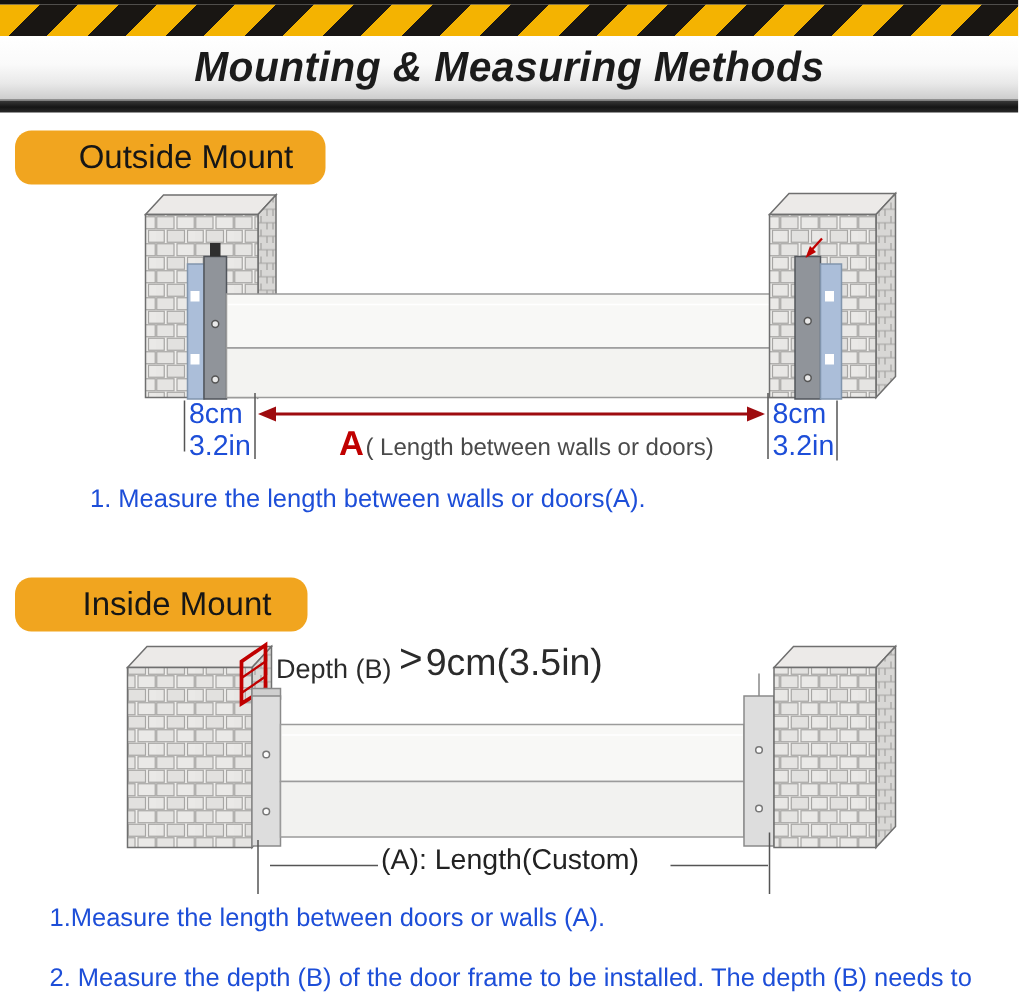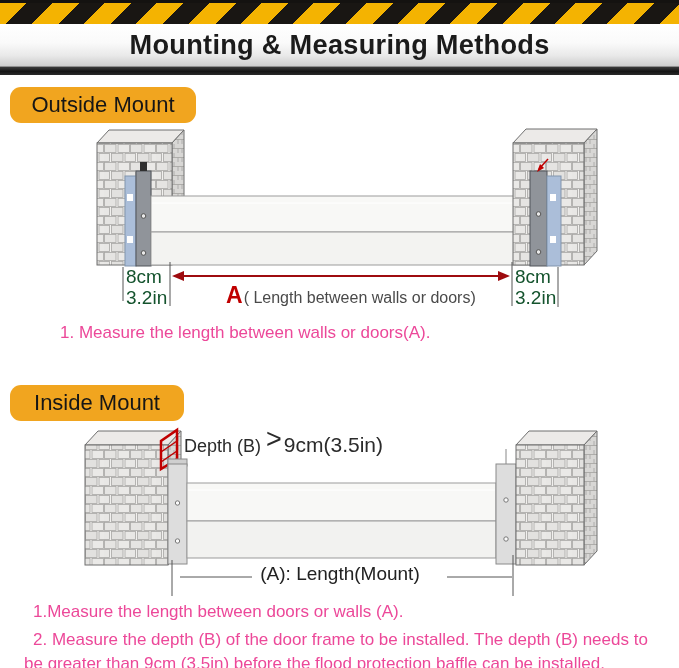--- a/index.html
+++ b/index.html
@@ -12,59 +12,60 @@
     position:absolute;left:0;top:0;width:679px;height:22px;
     background:repeating-linear-gradient(135deg,#f4b301 0 19px,#191613 19px 37px);
     border-top:3px solid #141210;
     border-bottom:2px solid #fbfbfb;
   }
   .titlebar{
     position:absolute;left:0;top:24px;width:679px;height:42px;
     background:linear-gradient(180deg,#ffffff 0%,#fafafa 45%,#e9e9e9 75%,#cdcdcd 100%);
     display:flex;align-items:center;justify-content:center;
     border-bottom:1px solid #8f8f8f;
+    font-style:italic;
   }
   .titlebar span{
     font-size:28px;font-weight:bold;color:#1b1b1b;letter-spacing:.3px;
     transform:scaleX(.97);white-space:nowrap;
   }
   .darkstrip{
     position:absolute;left:0;top:67px;width:679px;height:8px;
     background:linear-gradient(180deg,#3a3a3a 0%,#151515 55%,#2a2a2a 100%);
   }
   
   .pill{
     position:absolute;background:#f1a51f;border-radius:11px;
     display:flex;align-items:center;justify-content:center;
-    color:#161616;font-size:22px;white-space:nowrap;
+    color:#161616;font-size:22px;white-space:nowrap;padding-left:21px;
   }
   .pill-outside{left:10px;top:87px;width:186px;height:36px;}
   .pill-inside{left:10px;top:385px;width:174px;height:36px;}
   
   .diag{position:absolute;left:0;}
   .diag1{top:85px;}
   .diag2{top:420px;}
   
-  .measure{position:absolute;font-size:19px;line-height:21px;color:#14532d;white-space:nowrap;}
+  .measure{position:absolute;font-size:19px;line-height:21px;color:#1d4ed8;white-space:nowrap;}
   .measure span{display:block;}
   .m-left{left:126px;top:266px;}
   .m-right{left:515px;top:266px;}
   .arrow-label{position:absolute;left:226px;top:282px;display:flex;align-items:baseline;white-space:nowrap;}
   .arrow-label .a{font-size:23px;font-weight:bold;color:#c00000;margin-right:1px;}
   .arrow-label .rest{font-size:16px;color:#4a4a4a;}
-  .steps{position:absolute;color:#ec4899;font-size:17px;}
+  .steps{position:absolute;color:#1d4ed8;font-size:17px;}
   .steps1{left:60px;top:320px;line-height:26px;white-space:nowrap;}
   .depth-label{position:absolute;left:184px;top:426px;display:flex;align-items:flex-end;color:#2b2b2b;white-space:nowrap;}
   .depth-label .d1{font-size:18px;}
   .depth-label .d2{font-size:27px;font-weight:normal;margin:0 2px 0 5px;transform:translateY(-2px);}
-  .depth-label .d3{font-size:21px;}
+  .depth-label .d3{font-size:25px;}
   .length-label{position:absolute;left:240px;top:563px;width:200px;text-align:center;
     font-size:19px;color:#222;white-space:nowrap;}
   .steps2{left:24px;top:600px;width:646px;line-height:24px;}
-  .steps2 .s1{margin-left:9px;margin-bottom:4px;}
+  .steps2 .s1{margin-left:9px;margin-bottom:16px;}
   .steps2 .s2{text-indent:9px;}
 </style>
 </head>
 <body>
 
 <div class="stage">
 
   <div class="hazard"></div>
   <div class="titlebar">
     <span>Mounting &amp; Measuring Methods</span>
@@ -222,21 +223,21 @@
       <line x1="513" y1="555" x2="513" y2="596"></line>
     </g>
   </svg>
 
   <div class="depth-label">
     <span class="d1">Depth (B)</span>
     <span class="d2">&gt;</span>
     <span class="d3">9cm(3.5in)</span>
   </div>
   <div class="length-label">
-    <span>(A): Length(Mount)</span>
+    <span>(A): Length(Custom)</span>
   </div>
 
   <div class="steps steps2">
     <div class="s1">1.Measure the length between doors or walls (A).</div>
     <div class="s2">2. Measure the depth (B) of the door frame to be installed. The depth (B) needs to be greater than 9cm (3.5in) before the flood protection baffle can be installed.</div>
   </div>
 
 </div>
 
 </body></html>

